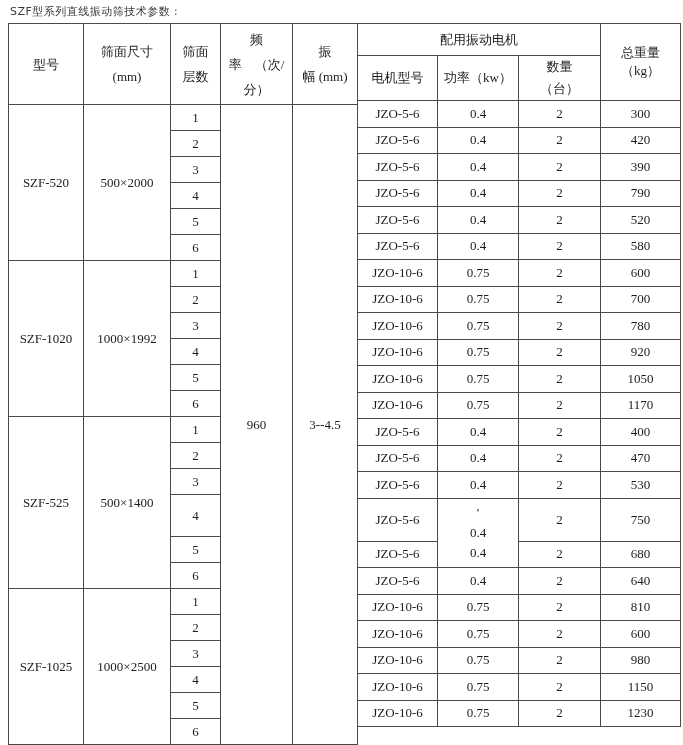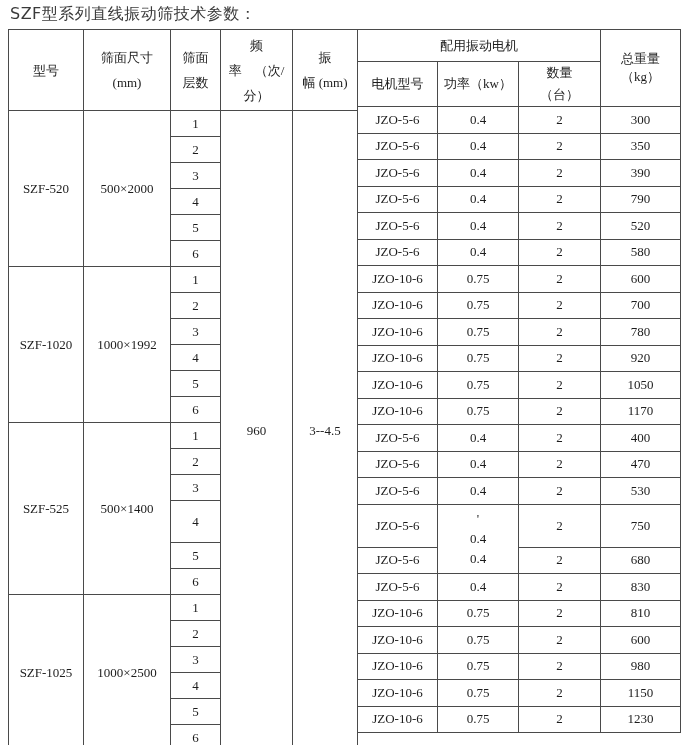--- a/index.html
+++ b/index.html
@@ -4,21 +4,21 @@
 <style>
   html,body { margin:0; padding:0; background:#ffffff; }
   .page {
     width:683px; height:745px; box-sizing:border-box;
     background:#ffffff; padding:2px 0 0 8px;
     font-family:"Liberation Serif","DejaVu Serif",serif;
     color:#1c1c1c; overflow:hidden;
   }
   .title {
     font-family:"DejaVu Sans","Liberation Sans",sans-serif;
-    font-size:16px; color:#3a3a3a; margin:2px 0 4px 2px;
+    font-size:11px; color:#3a3a3a; margin:2px 0 4px 2px;
     letter-spacing:0.5px;
   }
   .wrap { display:flex; align-items:flex-start; }
   table { border-collapse:collapse; table-layout:fixed; }
   th,td {
     border:1px solid #4a4a4a; text-align:center; vertical-align:middle;
     font-weight:normal; font-size:13px; padding:0; overflow:hidden;
     background:#ffffff;
   }
   .pre { white-space:pre-line; }
@@ -175,21 +175,21 @@
       <tr>
         <td>JZO-5-6</td>
         <td>0.4</td>
         <td>2</td>
         <td>300</td>
       </tr>
       <tr>
         <td>JZO-5-6</td>
         <td>0.4</td>
         <td>2</td>
-        <td>350</td>
+        <td>420</td>
       </tr>
       <tr>
         <td>JZO-5-6</td>
         <td>0.4</td>
         <td>2</td>
         <td>390</td>
       </tr>
       <tr>
         <td>JZO-5-6</td>
         <td>0.4</td>
@@ -272,21 +272,21 @@
       </tr>
       <tr>
         <td>JZO-5-6</td>
         <td>2</td>
         <td>680</td>
       </tr>
       <tr>
         <td>JZO-5-6</td>
         <td>0.4</td>
         <td>2</td>
-        <td>830</td>
+        <td>640</td>
       </tr>
       <tr>
         <td>JZO-10-6</td>
         <td>0.75</td>
         <td>2</td>
         <td>810</td>
       </tr>
       <tr>
         <td>JZO-10-6</td>
         <td>0.75</td>

